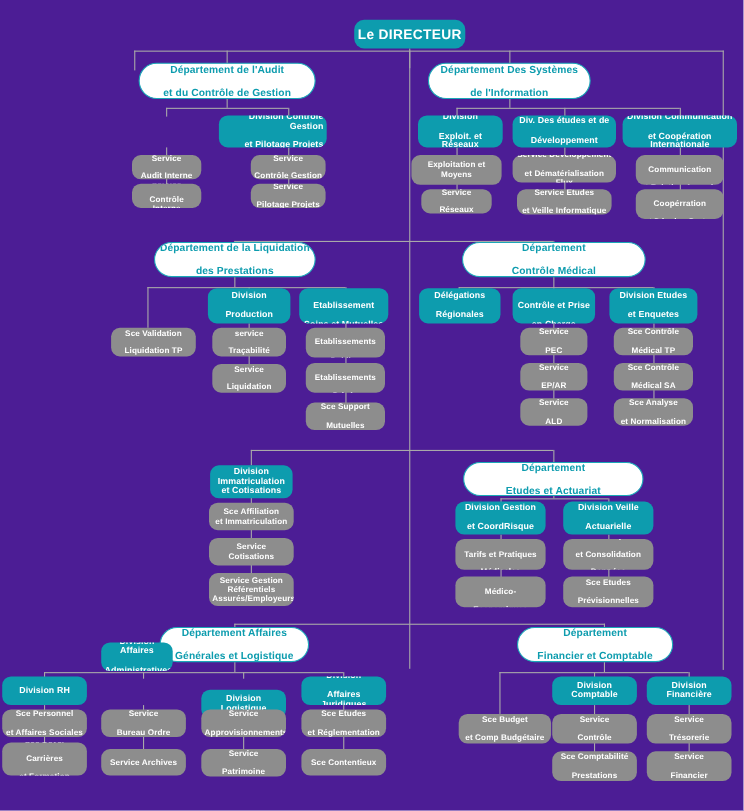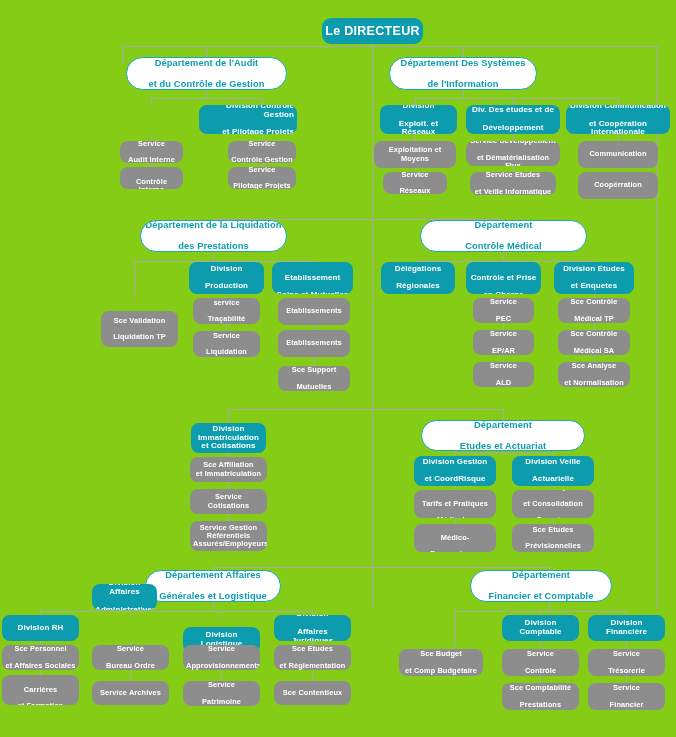--- a/index.html
+++ b/index.html
@@ -5,21 +5,21 @@
 <style>
   html,body{margin:0;padding:0;background:#ffffff;}
   body{
     font-family:"Liberation Sans","DejaVu Sans",sans-serif;
     -webkit-font-smoothing:antialiased;
   }
   #chart{
     position:relative;
     width:676px;
     height:737px;
-    background:#84cc16;
+    background:#4c1d95;
     overflow:hidden;
   }
   
   .ln{position:absolute;background:#a9a9a9;}
   .ln.h{height:1px;}
   .ln.v{width:1px;}
 
   
   .node{
     position:absolute;
@@ -208,21 +208,21 @@
   <div class="node svc" style="left:578px;top:141px;width:80px;height:27px;">
     <span><span>Service</span><br><span>Communication</span><br><span>et Relation Assurés</span></span>
   </div>
   <div class="node svc" style="left:578px;top:172px;width:80px;height:27px;">
     <span><span>Service</span><br><span>Coopérration</span><br><span>et Dévelop Parten</span></span>
   </div>
 
   <div class="node dept" style="left:140px;top:220px;width:147px;height:32px;">
     <span><span>Département de la Liquidation</span><br><span>des Prestations</span></span>
   </div>
-  <div class="node svc" style="left:101px;top:298px;width:77px;height:36px;margin-top:13px;">
+  <div class="node svc" style="left:101px;top:298px;width:77px;height:26px;">
     <span><span>Sce Validation</span><br><span>Liquidation TP</span></span>
   </div>
   <div class="node div" style="left:189px;top:262px;width:75px;height:32px;">
     <span><span>Division</span><br><span>Production</span></span>
   </div>
   <div class="node svc" style="left:193px;top:298px;width:67px;height:26px;">
     <span><span>service</span><br><span>Traçabilité</span></span>
   </div>
   <div class="node svc" style="left:193px;top:331px;width:67px;height:26px;">
     <span><span>Service</span><br><span>Liquidation</span></span>
@@ -350,21 +350,21 @@
   </div>
   <div class="node svc" style="left:274px;top:681px;width:77px;height:24px;">
     <span>
         <span>Sce Contentieux</span>
       </span>
   </div>
 
   <div class="node dept" style="left:470px;top:570px;width:142px;height:32px;">
     <span><span>Département</span><br><span>Financier et Comptable</span></span>
   </div>
-  <div class="node svc" style="left:399px;top:649px;width:84px;height:27px;">
+  <div class="node svc" style="left:417px;top:649px;width:84px;height:27px;">
     <span><span>Sce Budget</span><br><span>et Comp Budgétaire</span></span>
   </div>
   <div class="node div" style="left:502px;top:615px;width:77px;height:26px;">
     <span>
         <span>Division Comptable</span>
       </span>
   </div>
   <div class="node svc" style="left:502px;top:649px;width:77px;height:27px;">
     <span><span>Service</span><br><span>Contrôle</span></span>
   </div>

